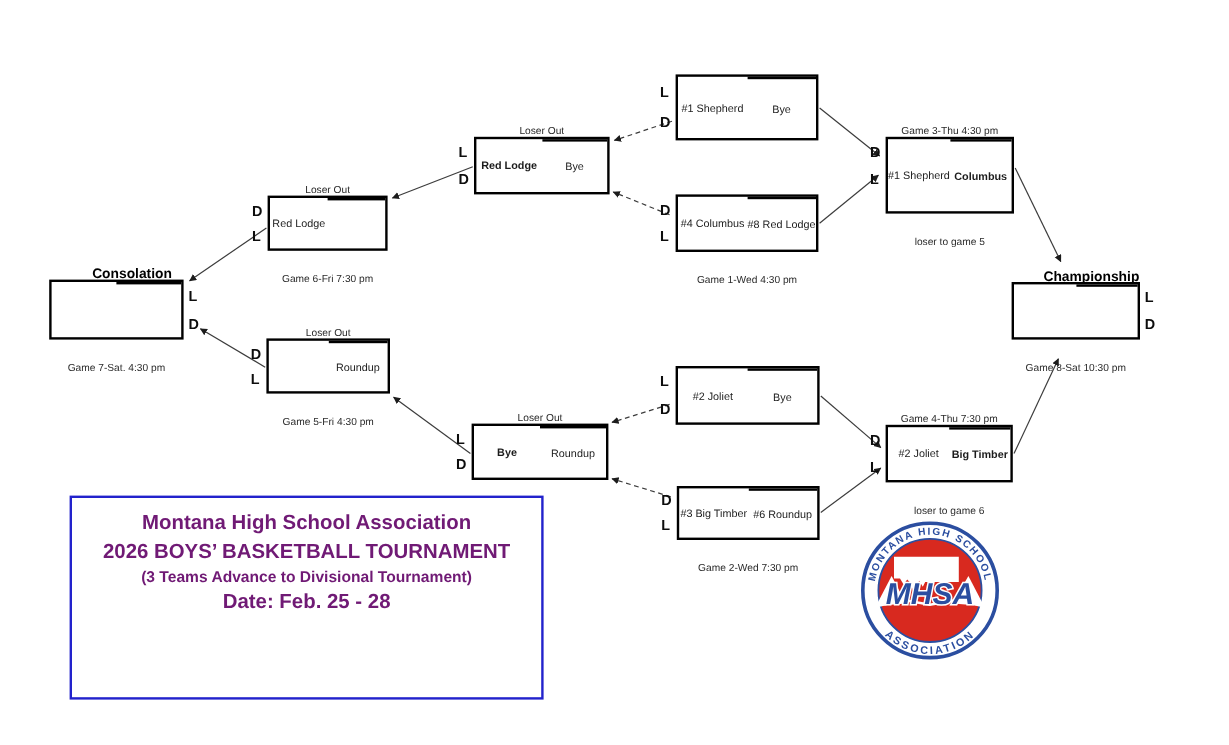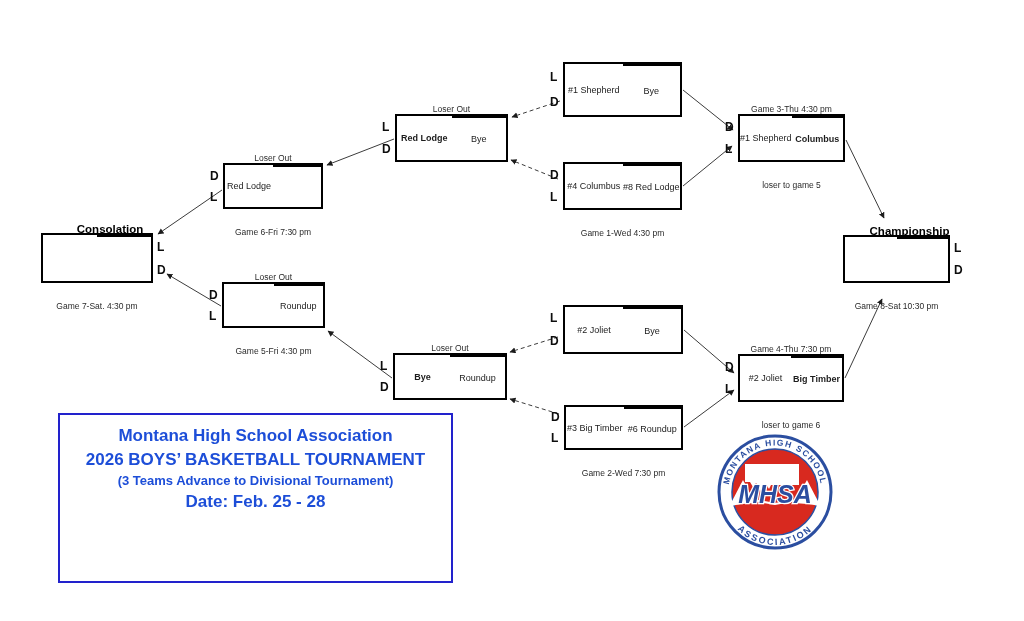--- a/index.html
+++ b/index.html
@@ -15,21 +15,21 @@
   .letter{position:absolute;font-size:12px;font-weight:bold;color:#0d0d0d;line-height:1;}
   .label-above,.label-below{position:absolute;left:50%;transform:translateX(-50%);
         font-size:8.5px;color:#2a2a2a;white-space:nowrap;}
   .label-above{bottom:100%;margin-bottom:2px;}
   .label-below{top:100%;margin-top:20px;}
   .box-title{position:absolute;bottom:100%;left:50%;transform:translateX(-50%);
         font-size:11.5px;font-weight:bold;color:#000;margin-bottom:0px;white-space:nowrap;padding-left:26px;}
   #info-box{position:absolute;left:58px;top:413px;width:395px;height:170px;
         border:2px solid #2222cc;box-sizing:border-box;background:#fff;
         text-align:center;padding-top:9px;}
-  .info-line{font-size:17px;font-weight:bold;color:#1d4ed8;line-height:1.42;}
+  .info-line{font-size:17px;font-weight:bold;color:#701a75;line-height:1.42;}
   .info-line.small{font-size:13px;line-height:1.35;}
   #logo{position:absolute;left:716px;top:432px;}
 </style>
 </head>
 <body>
 
 <div id="canvas">
 
   <svg id="connectors" width="1024" height="621" viewBox="0 0 1024 621">
     <defs>
@@ -66,21 +66,21 @@
       </div>
       <div class="bracket-box" style="left: 563px; top: 162px; width: 119px; height: 48px;">
         <span class="letter" style="top: 5px; left: -15px;">D</span>
         <span class="letter" style="top: 27px; left: -15px;">L</span>
         <div class="slots">
           <div class="slot">#4 Columbus</div>
           <div class="slot">#8 Red Lodge</div>
         </div>
         <div class="label-below">Game 1-Wed 4:30 pm</div>
       </div>
-      <div class="bracket-box" style="left: 738px; top: 114px; width: 107px; height: 48px;">
+      <div class="bracket-box" style="left: 738px; top: 114px; width: 107px; height: 64px;">
         <div class="label-above">Game 3-Thu 4:30 pm</div>
         <span class="letter" style="top: 5px; left: -15px;">D</span>
         <span class="letter" style="top: 27px; left: -15px;">L</span>
         <div class="slots">
           <div class="slot">#1 Shepherd</div>
           <div class="slot bold">Columbus</div>
         </div>
         <div class="label-below">loser to game 5</div>
       </div>
       <div class="bracket-box" style="left: 395px; top: 114px; width: 113px; height: 48px;">

